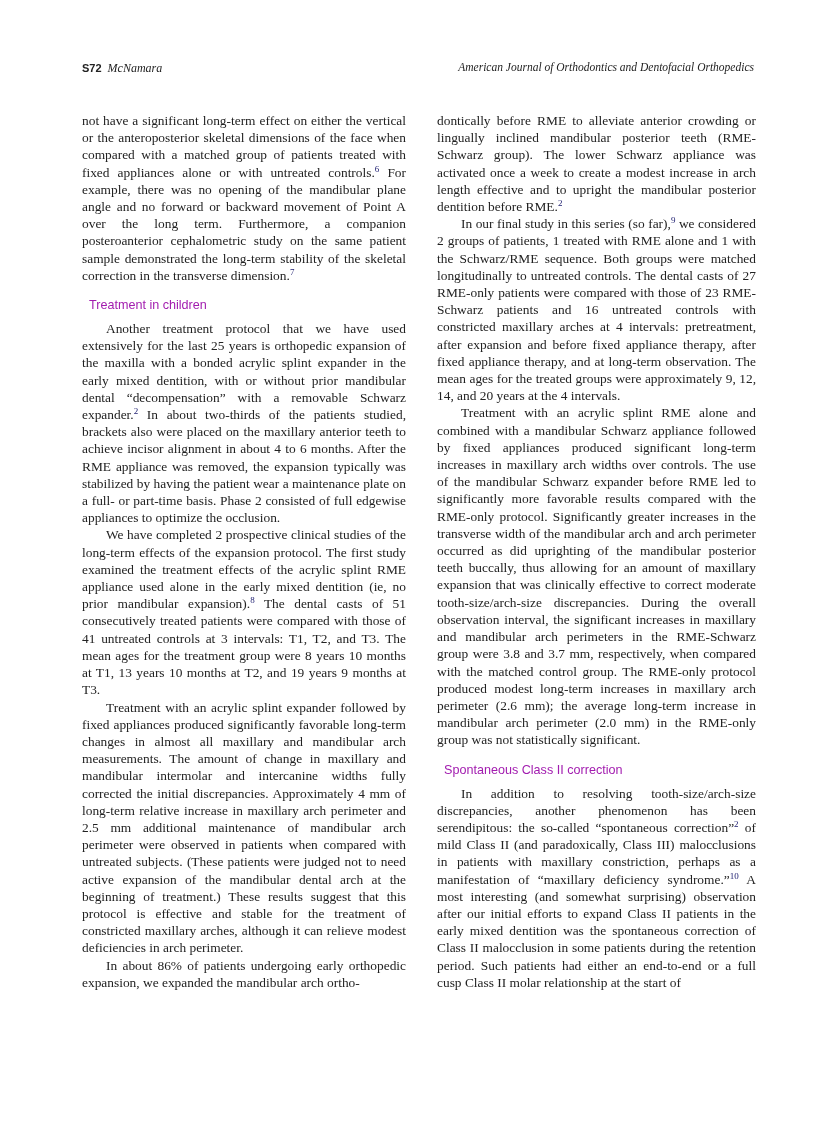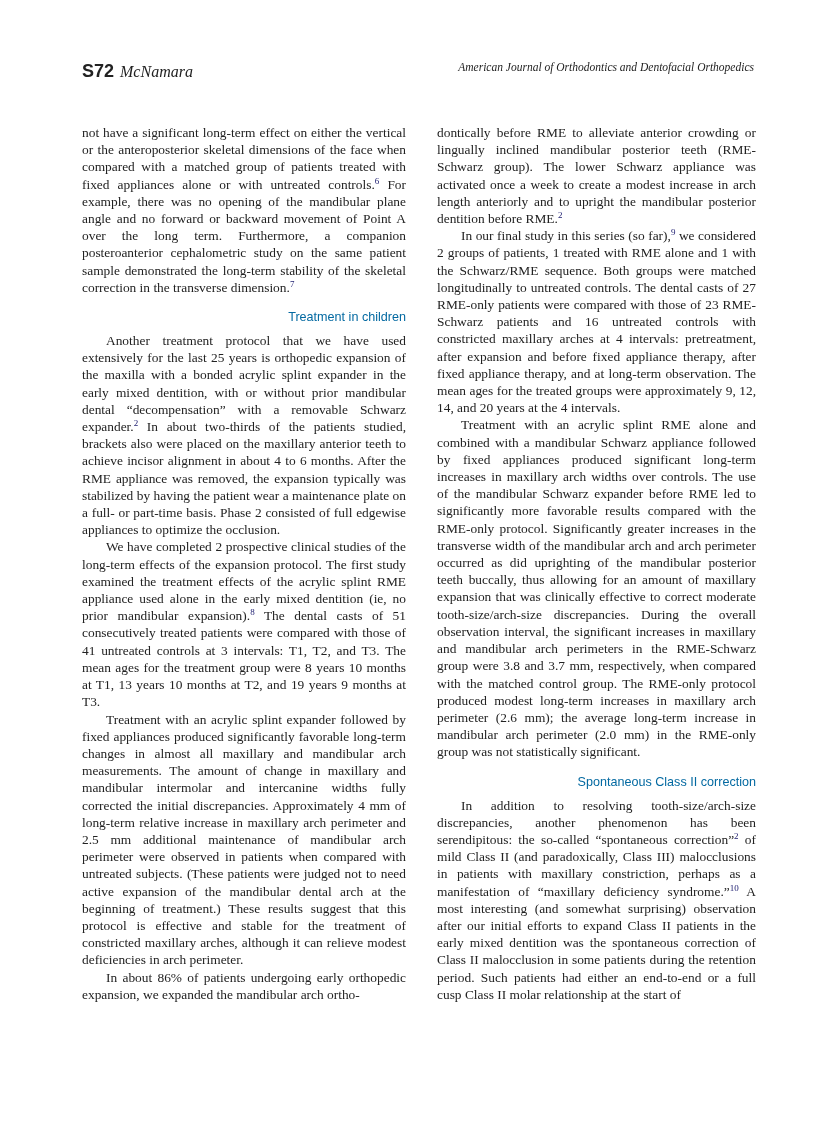--- a/index.html
+++ b/index.html
@@ -1,26 +1,26 @@
 <!DOCTYPE html>
 <html><head>
   <meta charset="utf-8">
   <style>
     html, body { margin: 0; padding: 0; background: #ffffff; }
     body { width: 838px; height: 1122px; position: relative; overflow: hidden; color: #222; }
     .header-left { position: absolute; left: 82px; top: 61px; font-family: "Liberation Sans", sans-serif; font-size: 12px; }
-    .page-num { font-weight: bold; font-size: 18px; }
-    .author { font-family: "Liberation Serif", serif; font-style: italic; font-size: 16px; margin-left: 6px; }
+    .page-num { font-weight: bold; font-size: 11px; }
+    .author { font-family: "Liberation Serif", serif; font-style: italic; font-size: 12px; margin-left: 6px; }
     .header-right { position: absolute; right: 84px; top: 60px; text-align: center; font-family: "Liberation Serif", serif; font-style: italic; font-size: 11.5px; line-height: 15px; }
-    .col { position: absolute; top: 124px; font-family: "Liberation Serif", serif; font-size: 13.4px; line-height: 17.2px; text-align: justify; }
+    .col { position: absolute; top: 112px; font-family: "Liberation Serif", serif; font-size: 13.4px; line-height: 17.2px; text-align: justify; }
     .col-left { left: 82px; width: 324px; }
     .col-right { left: 437px; width: 319px; }
     .col p { margin: 0; }
     .col p.indent { text-indent: 24px; }
-    .col h3 { font-family: "Liberation Sans", sans-serif; font-size: 12.6px; font-weight: normal; margin: 13px 0 6px 7px; line-height: 17px; text-align: right; color: #0369a1; }
+    .col h3 { font-family: "Liberation Sans", sans-serif; font-size: 12.6px; font-weight: normal; margin: 13px 0 6px 7px; line-height: 17px; text-align: left; color: #a21caf; }
     sup { font-size: 9px; line-height: 0; vertical-align: 5px; color: #1a1a6e; }
   </style>
 </head>
 <body>
 
 <div class="header-left">
   <span class="page-num">S72</span><span class="author">McNamara</span>
 </div>
 <div class="header-right">
   <div>American Journal of Orthodontics and Dentofacial Orthopedics</div>
@@ -29,18 +29,18 @@
 <div class="col col-left">
   <p><span>not have a significant long-term effect on either the vertical or the anteroposterior skeletal dimensions of the face when compared with a matched group of patients treated with fixed appliances alone or with untreated controls.</span><sup>6</sup><span> For example, there was no opening of the mandibular plane angle and no forward or backward movement of Point A over the long term. Furthermore, a companion posteroanterior cephalometric study on the same patient sample demonstrated the long-term stability of the skeletal correction in the transverse dimension.</span><sup>7</sup></p>
   <h3>Treatment in children</h3>
   <p class="indent"><span>Another treatment protocol that we have used extensively for the last 25 years is orthopedic expansion of the maxilla with a bonded acrylic splint expander in the early mixed dentition, with or without prior mandibular dental “decompensation” with a removable Schwarz expander.</span><sup>2</sup><span> In about two-thirds of the patients studied, brackets also were placed on the maxillary anterior teeth to achieve incisor alignment in about 4 to 6 months. After the RME appliance was removed, the expansion typically was stabilized by having the patient wear a maintenance plate on a full- or part-time basis. Phase 2 consisted of full edgewise appliances to optimize the occlusion.</span></p>
   <p class="indent"><span>We have completed 2 prospective clinical studies of the long-term effects of the expansion protocol. The first study examined the treatment effects of the acrylic splint RME appliance used alone in the early mixed dentition (ie, no prior mandibular expansion).</span><sup>8</sup><span> The dental casts of 51 consecutively treated patients were compared with those of 41 untreated controls at 3 intervals: T1, T2, and T3. The mean ages for the treatment group were 8 years 10 months at T1, 13 years 10 months at T2, and 19 years 9 months at T3.</span></p>
   <p class="indent">Treatment with an acrylic splint expander followed by fixed appliances produced significantly favorable long-term changes in almost all maxillary and mandibular arch measurements. The amount of change in maxillary and mandibular intermolar and intercanine widths fully corrected the initial discrepancies. Approximately 4 mm of long-term relative increase in maxillary arch perimeter and 2.5 mm additional maintenance of mandibular arch perimeter were observed in patients when compared with untreated subjects. (These patients were judged not to need active expansion of the mandibular dental arch at the beginning of treatment.) These results suggest that this protocol is effective and stable for the treatment of constricted maxillary arches, although it can relieve modest deficiencies in arch perimeter.</p>
   <p class="indent">In about 86% of patients undergoing early orthopedic expansion, we expanded the mandibular arch ortho-</p>
 </div>
 
 <div class="col col-right">
-  <p><span>dontically before RME to alleviate anterior crowding or lingually inclined mandibular posterior teeth (RME-Schwarz group). The lower Schwarz appliance was activated once a week to create a modest increase in arch length anteriorly and to upright the mandibular posterior dentition before RME.</span><sup>2</sup></p>
+  <p><span>dontically before RME to alleviate anterior crowding or lingually inclined mandibular posterior teeth (RME-Schwarz group). The lower Schwarz appliance was activated once a week to create a modest increase in arch length effective and to upright the mandibular posterior dentition before RME.</span><sup>2</sup></p>
   <p class="indent"><span>In our final study in this series (so far),</span><sup>9</sup><span> we considered 2 groups of patients, 1 treated with RME alone and 1 with the Schwarz/RME sequence. Both groups were matched longitudinally to untreated controls. The dental casts of 27 RME-only patients were compared with those of 23 RME-Schwarz patients and 16 untreated controls with constricted maxillary arches at 4 intervals: pretreatment, after expansion and before fixed appliance therapy, after fixed appliance therapy, and at long-term observation. The mean ages for the treated groups were approximately 9, 12, 14, and 20 years at the 4 intervals.</span></p>
   <p class="indent">Treatment with an acrylic splint RME alone and combined with a mandibular Schwarz appliance followed by fixed appliances produced significant long-term increases in maxillary arch widths over controls. The use of the mandibular Schwarz expander before RME led to significantly more favorable results compared with the RME-only protocol. Significantly greater increases in the transverse width of the mandibular arch and arch perimeter occurred as did uprighting of the mandibular posterior teeth buccally, thus allowing for an amount of maxillary expansion that was clinically effective to correct moderate tooth-size/arch-size discrepancies. During the overall observation interval, the significant increases in maxillary and mandibular arch perimeters in the RME-Schwarz group were 3.8 and 3.7 mm, respectively, when compared with the matched control group. The RME-only protocol produced modest long-term increases in maxillary arch perimeter (2.6 mm); the average long-term increase in mandibular arch perimeter (2.0 mm) in the RME-only group was not statistically significant.</p>
   <h3>Spontaneous Class II correction</h3>
   <p class="indent"><span>In addition to resolving tooth-size/arch-size discrepancies, another phenomenon has been serendipitous: the so-called “spontaneous correction”</span><sup>2</sup><span> of mild Class II (and paradoxically, Class III) malocclusions in patients with maxillary constriction, perhaps as a manifestation of “maxillary deficiency syndrome.”</span><sup>10</sup><span> A most interesting (and somewhat surprising) observation after our initial efforts to expand Class II patients in the early mixed dentition was the spontaneous correction of Class II malocclusion in some patients during the retention period. Such patients had either an end-to-end or a full cusp Class II molar relationship at the start of</span></p>
 </div>
 
 </body></html>

